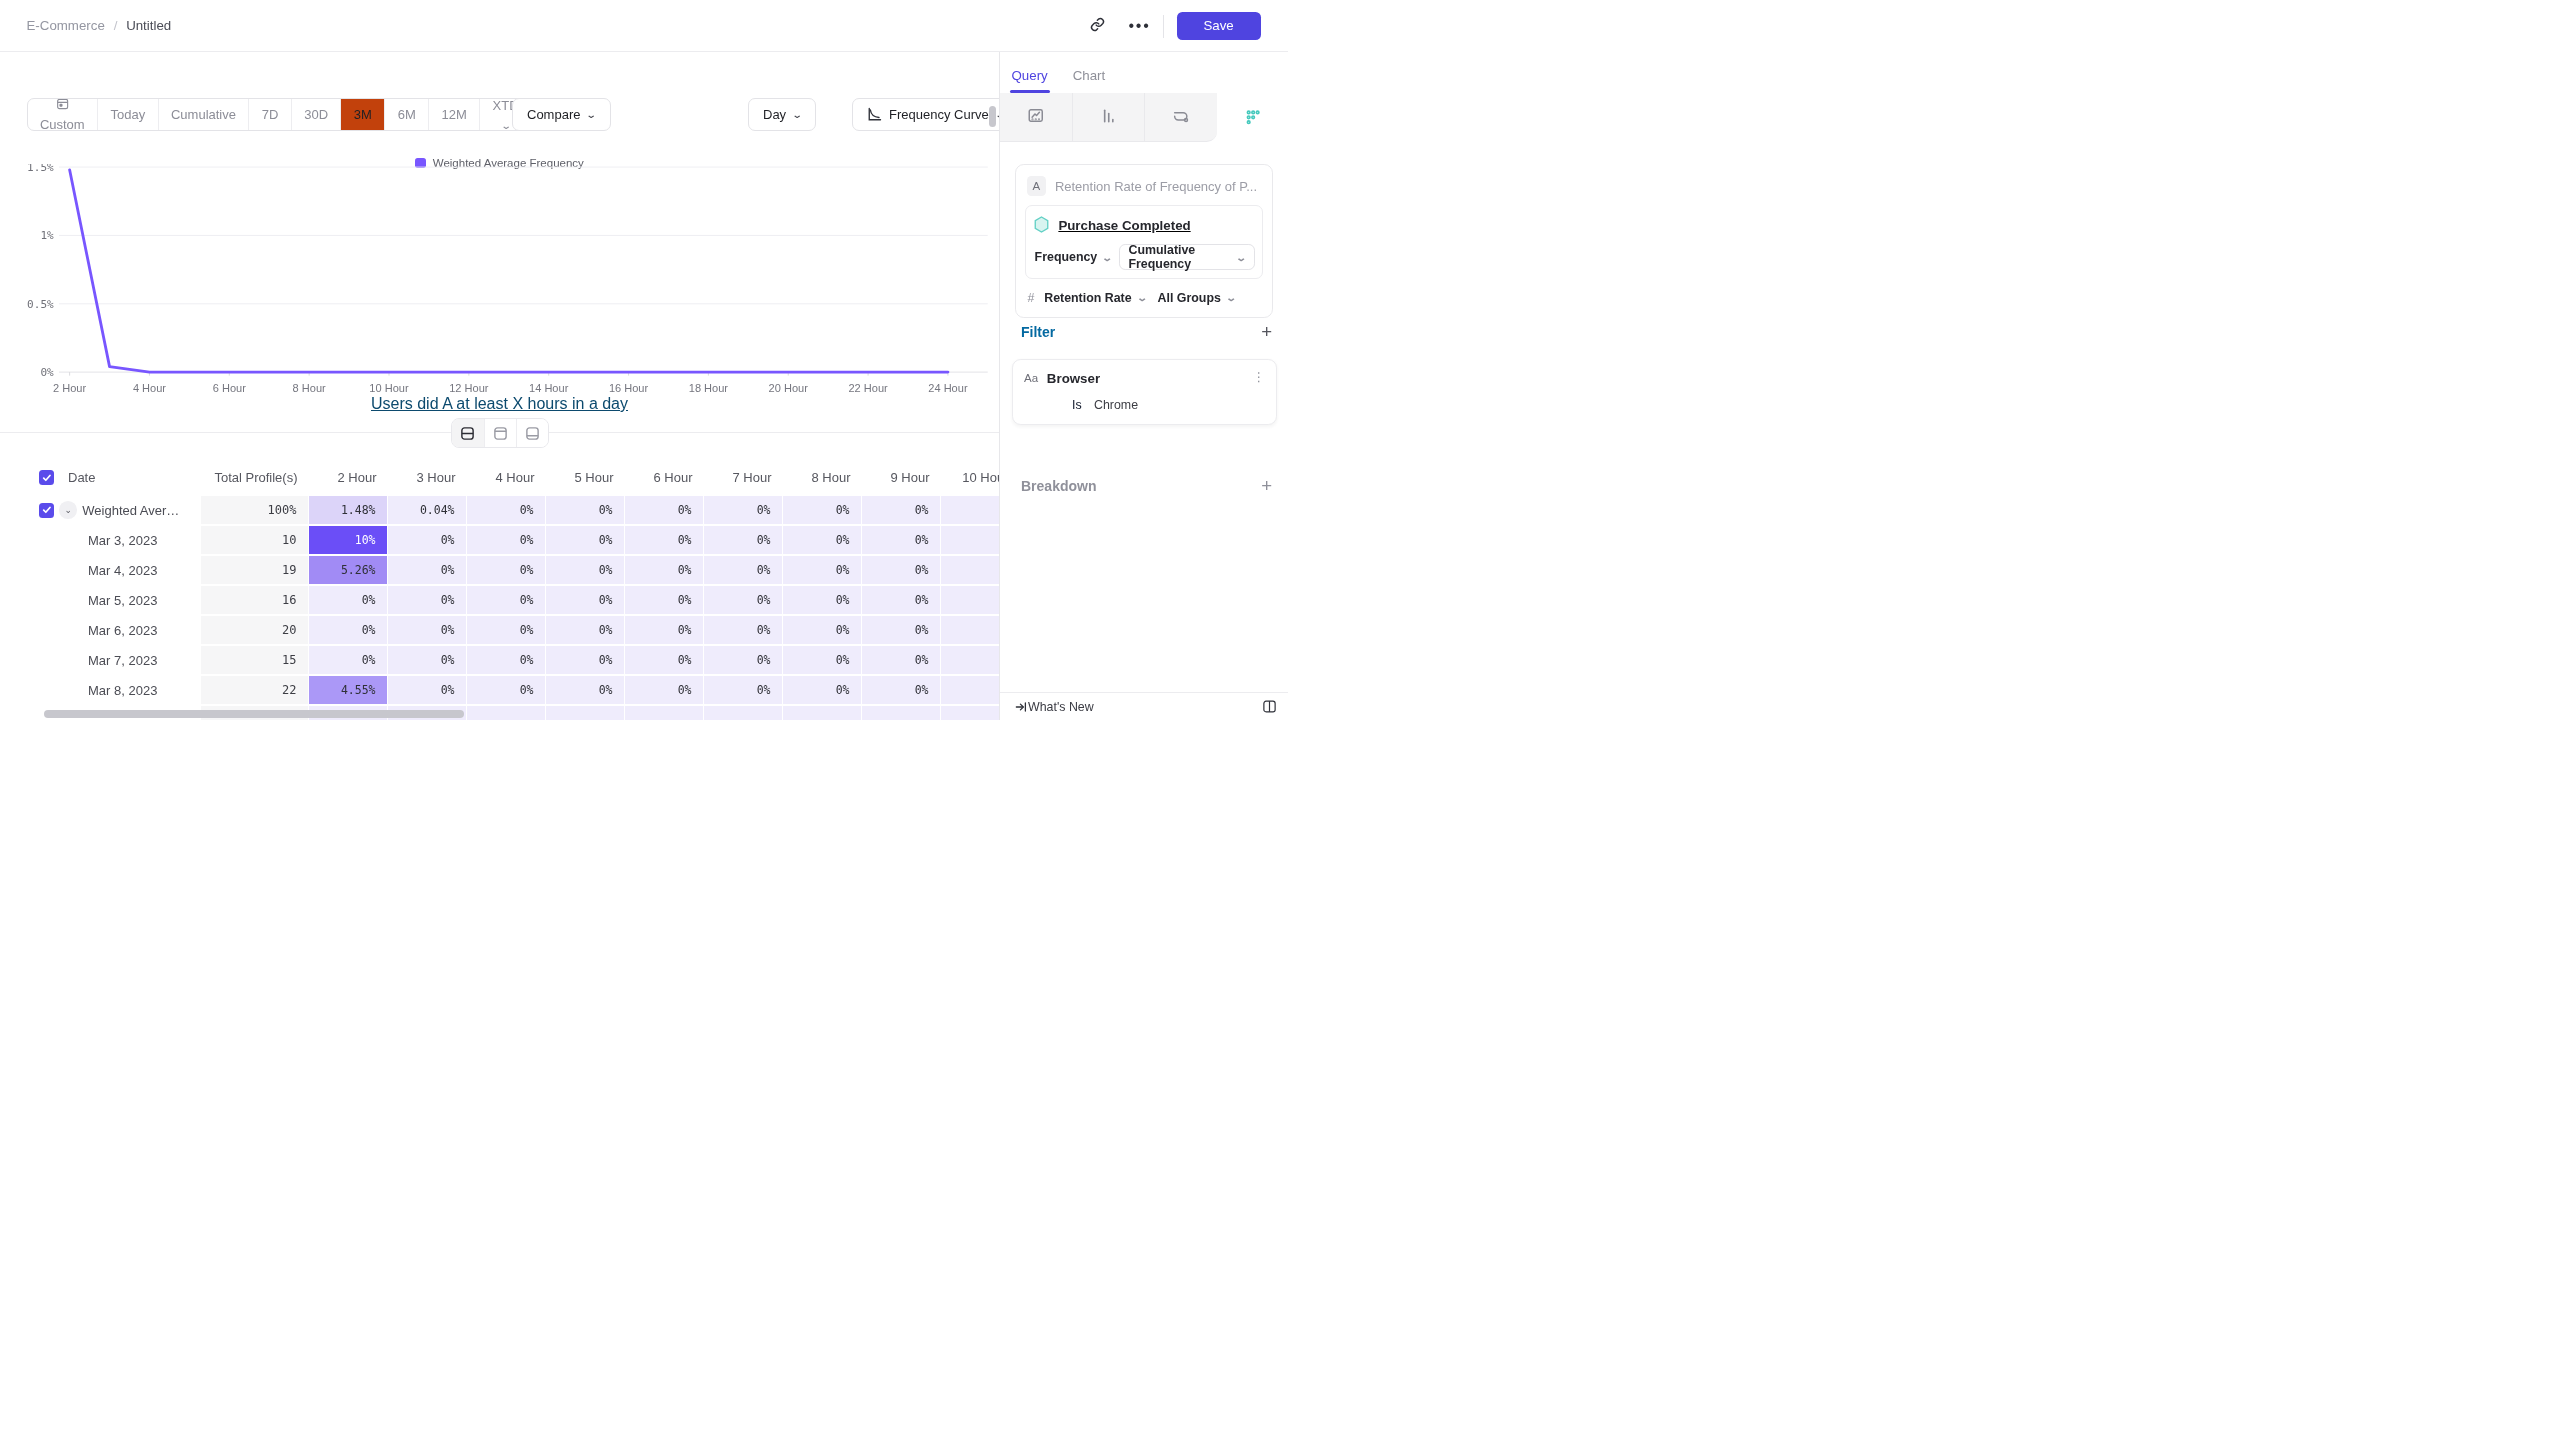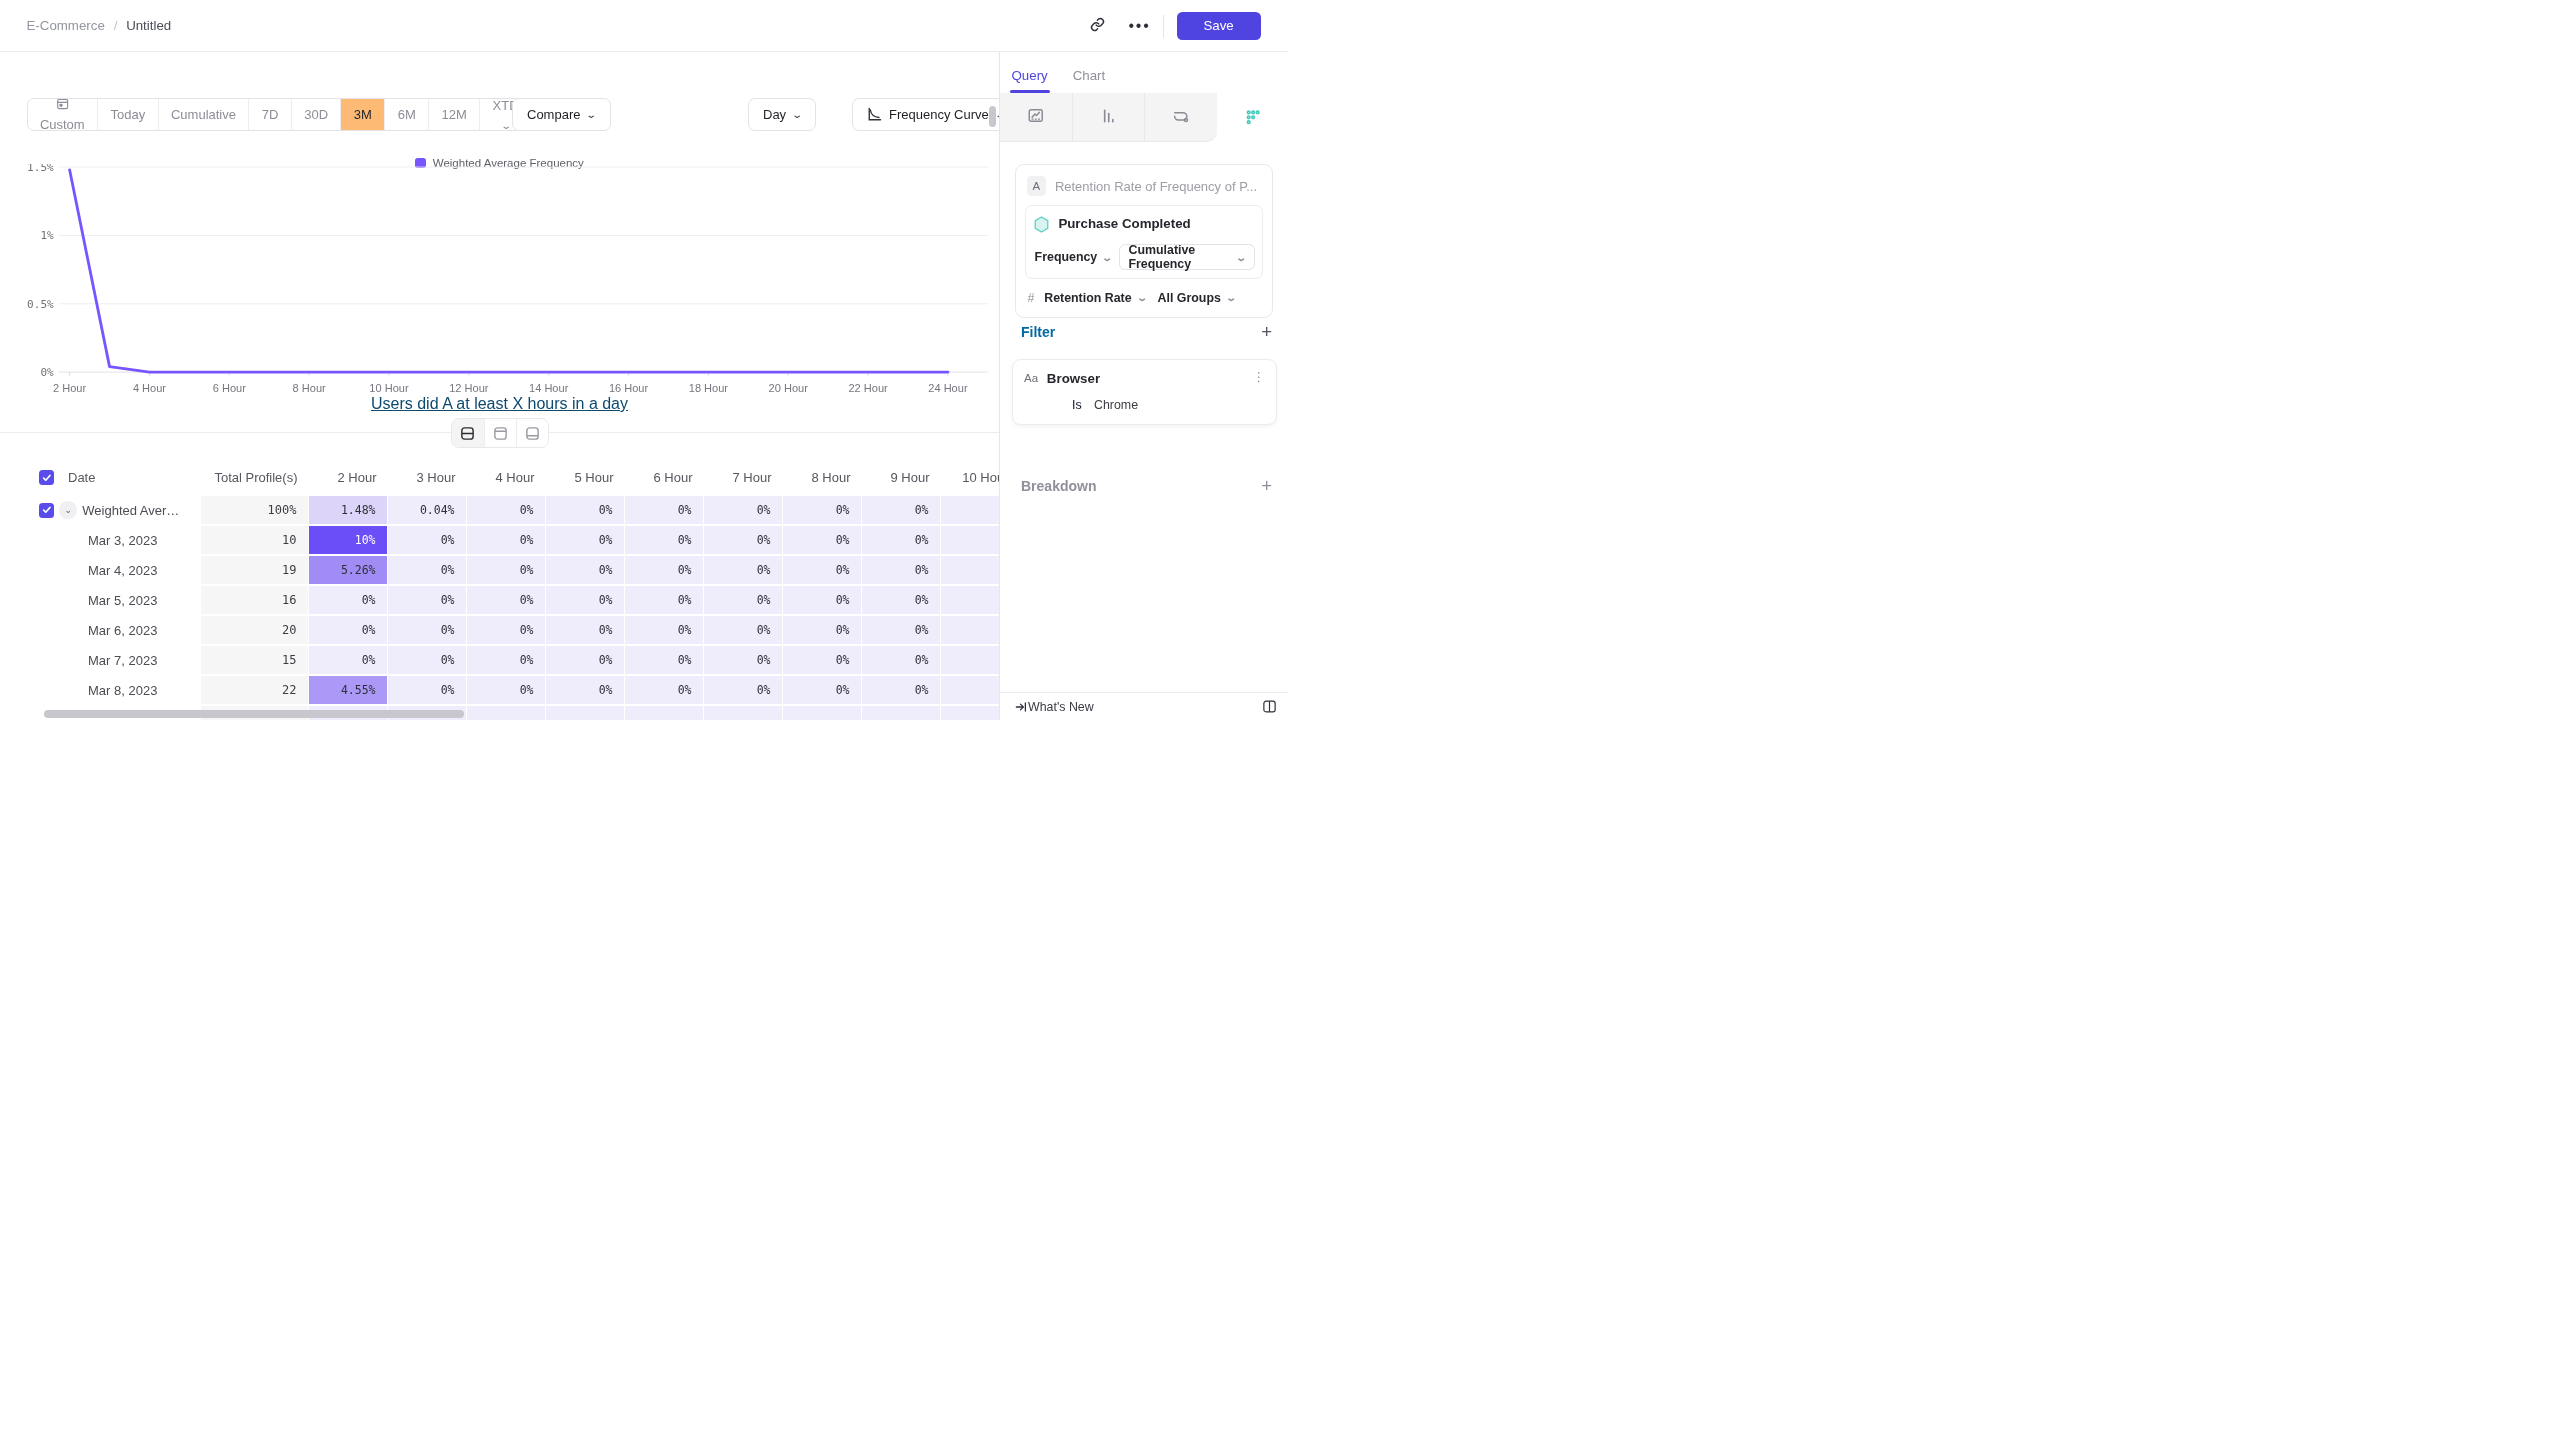--- a/index.html
+++ b/index.html
@@ -24,21 +24,21 @@
 
   
   #main { position:absolute; top:52px; left:0; width:999px; height:668px; background:#fff; overflow:hidden; }
 
   .controls { position:absolute; top:46px; left:0; width:999px; height:33px; }
   .range-group { position:absolute; left:26.5px; top:0; height:33px; display:flex;
     border:0.9px solid #e3e3e7; border-radius:7px; overflow:hidden; background:#fff; }
   .range-btn { display:flex; align-items:center; justify-content:center; gap:6.2px; padding:0 12.4px;
     font-size:13px; color:#8c8d97; border-left:0.9px solid #ededf0; cursor:pointer; white-space:nowrap;flex-direction:column; }
   .range-btn:first-child { border-left:none; }
-  .range-btn.selected { background:#fdba74; color:#1f2025; }
+  .range-btn.selected { background:#c2410c; color:#1f2025; }
   .chev { font-size:9.7px; color:#8c8d97; transform:scaleX(1.4); }
   .pill-btn { position:absolute; top:0; height:33px; display:flex; align-items:center; gap:7px;
     padding:0 14px; border:0.9px solid #e3e3e7; border-radius:7px; background:#fff;
     font-size:13px; color:#1f2025; cursor:pointer; white-space:nowrap; }
   .pill-btn .chev { color:#43444c; }
   #compare-btn { left:512px; }
   #granularity-btn { left:748px; }
   #chartmode-btn { left:852px; }
 
   
@@ -102,21 +102,21 @@
   .charttype-tab.last-gray { border-bottom-right-radius:10.6px; border-right:none; }
   .charttype-tab.active { background:#fff; border:none; }
 
   .query-card { position:absolute; left:15px; top:112px; width:258px; border:0.9px solid #e9e9ec;
     border-radius:8.8px; background:#fff; padding:9.7px 8.8px 10.6px; }
   .query-title-row { display:flex; align-items:center; gap:8.8px; padding:1.8px 0 8.8px 1.8px; }
   .badge-a { width:19.5px; height:19.5px; border-radius:4.4px; background:#f1f1f3; color:#6e6f78;
     font-size:11.5px; display:flex; align-items:center; justify-content:center; }
   .query-title { font-size:13px; color:#9c9da6; white-space:nowrap; overflow:hidden; }
   .event-card { border:0.9px solid #ececef; border-radius:7px; padding:8.8px 7px 8px; }
-  .event-row { display:flex; align-items:flex-start; gap:9.7px; padding:1.8px 0 10.6px 0.9px; cursor:pointer; }
+  .event-row { display:flex; align-items:flex-end; gap:9.7px; padding:1.8px 0 10.6px 0.9px; cursor:pointer;text-decoration:underline; }
   .event-name { font-size:13.3px; font-weight:bold; color:#26272d; }
   .measure-row { display:flex; align-items:center; gap:5.3px; }
   .inline-dd { display:flex; align-items:center; gap:6.2px; font-size:12.4px; font-weight:bold;
     color:#26272d; cursor:pointer; padding:0 1.8px; }
   .boxed-dd { display:flex; align-items:center; gap:7px; font-size:12.4px; font-weight:bold; color:#26272d;
     border:0.9px solid #e3e3e7; border-radius:6.2px; height:26.5px; padding:0 8.8px; cursor:pointer; }
   .agg-row { display:flex; align-items:center; gap:8px; padding:11.5px 0 1.8px 2.7px; }
   .hash { color:#8f909a; font-size:12.4px; }
 
   .section-head { position:absolute; left:21px; right:16px; display:flex;

